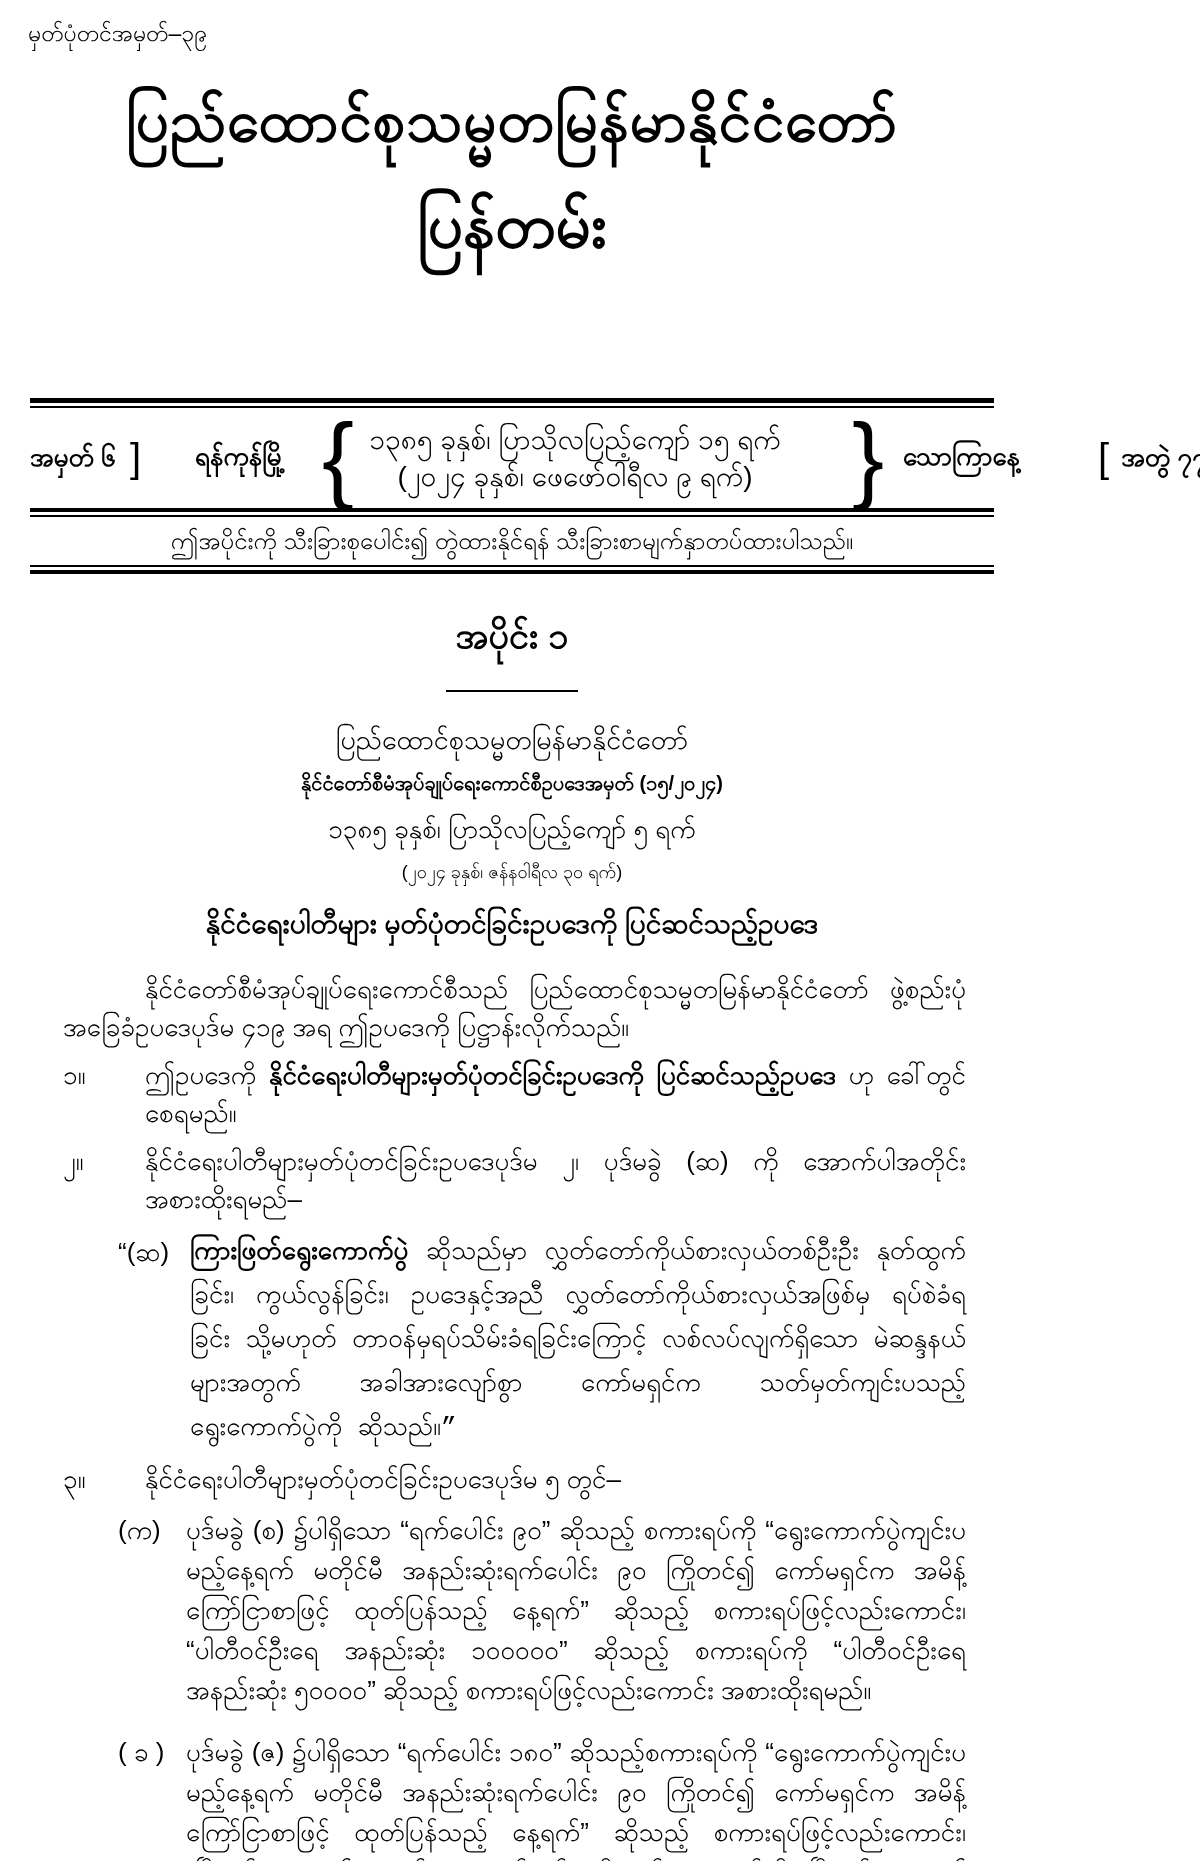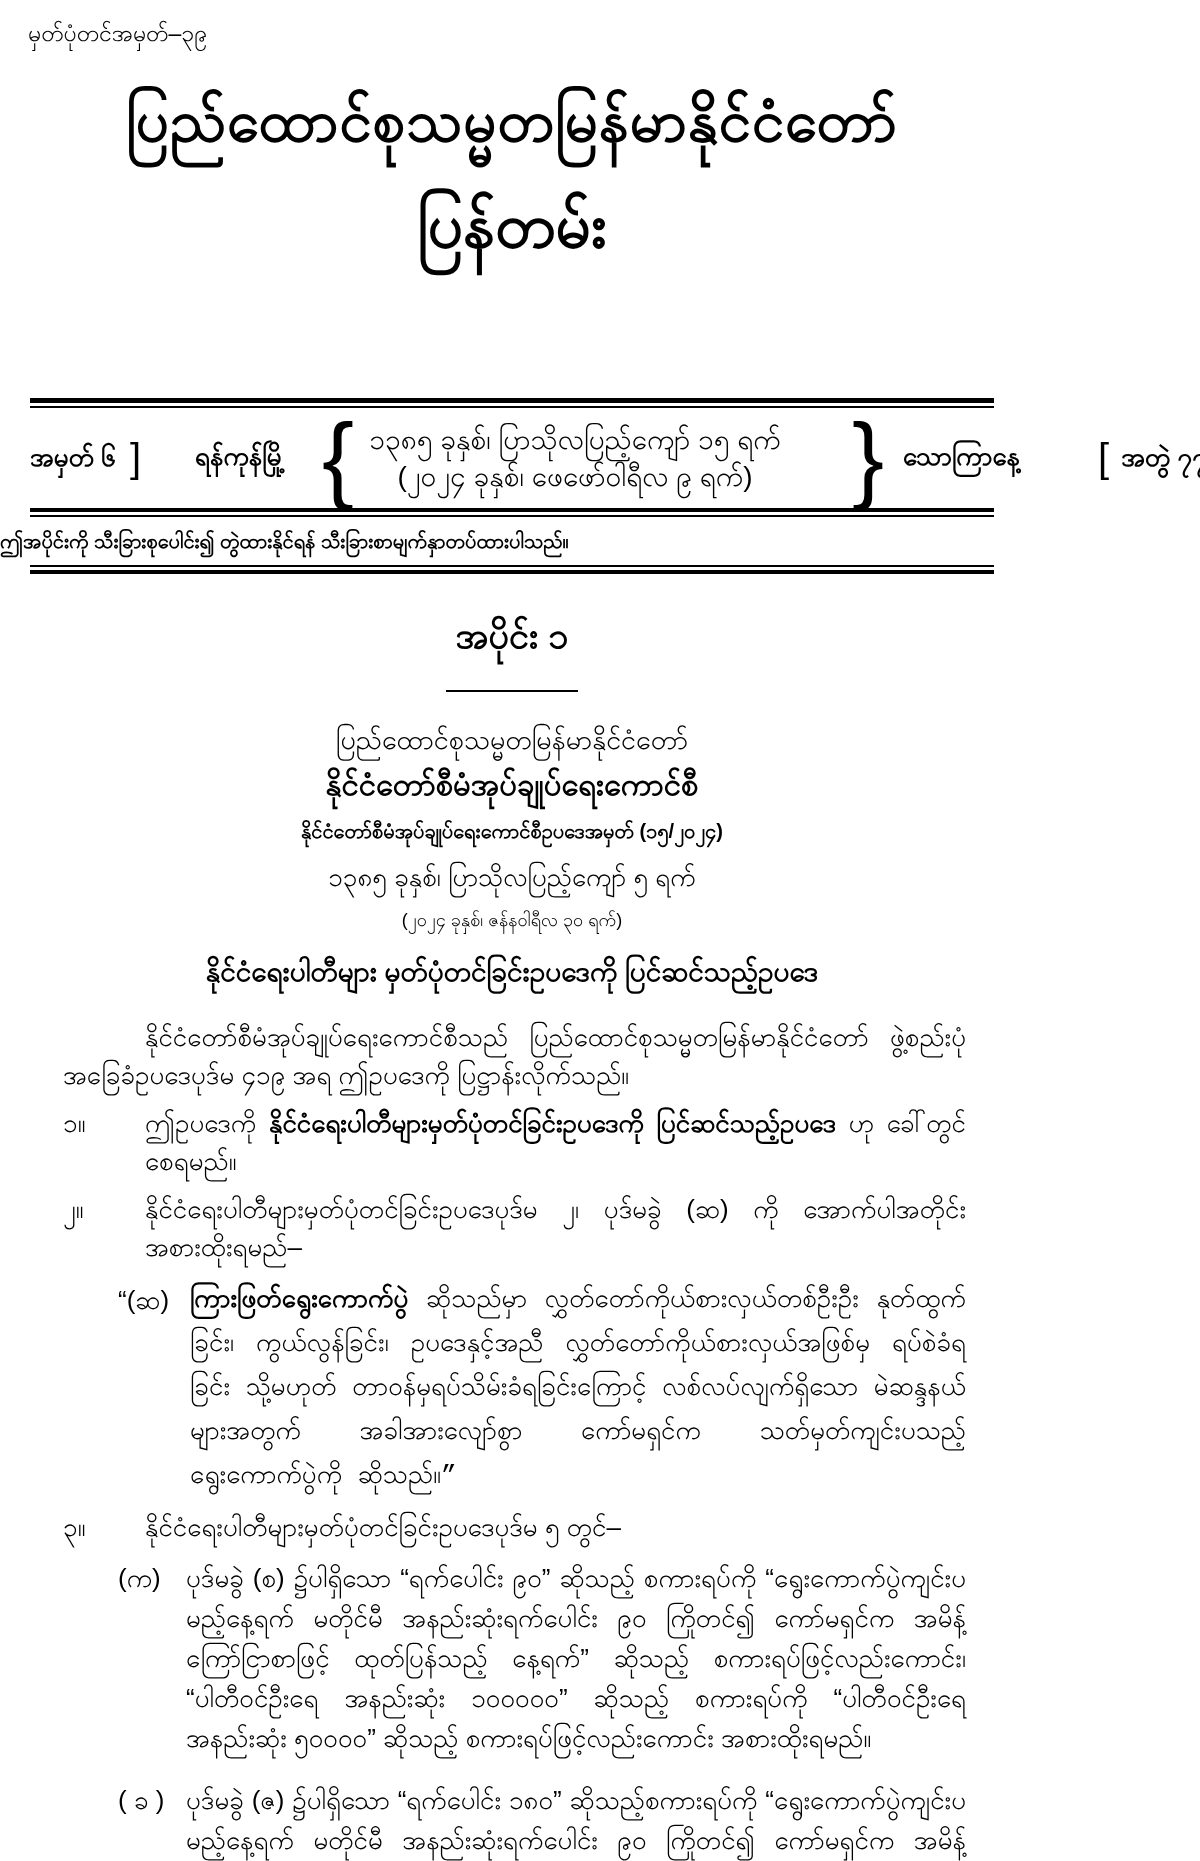--- a/index.html
+++ b/index.html
@@ -29,21 +29,21 @@
   .mh-brace  { font-size:96px; font-weight:300; line-height:96px; }
   .mh-brace-open  { left:322px; }
   .mh-brace-close { left:852px; }
   .mh-dates  { left:340px; width:470px; text-align:center; line-height:37px; font-size:28px; }
   .mh-day    { left:903px; font-weight:600; }
   .mh-vol    { left:1098px; font-weight:600; }
   .sq-bracket { font-size:40px; font-weight:300; vertical-align:-6px; }
   .sq-left  { margin-right:12px; }
   .sq-right { margin-left:14px; }
 
-  .notice { font-size:20px; line-height:48px; font-weight:700; }
+  .notice { text-align:center; font-size:24px; line-height:48px; font-weight:400; }
 
   .part-heading-wrap { text-align:center; margin-top:36px; }
   .part-heading { display:inline-block; font-size:36px; font-weight:700; line-height:52px;
                   padding:0 10px 28px 10px; border-bottom:2px solid #000; }
 
   .cline { text-align:center; }
   .c-state   { margin-top:30px; font-size:27px; line-height:36px; }
   .c-council { margin-top:6px;  font-size:31px; line-height:42px; font-weight:700; }
   .c-lawnum  { margin-top:6px;  font-size:20px; line-height:38px; font-weight:700; }
   .c-date1   { margin-top:8px;  font-size:26px; line-height:38px; }
@@ -101,21 +101,20 @@
 
   <div class="rule rule-b"></div>
   <div class="notice">ဤအပိုင်းကို သီးခြားစုပေါင်း၍ တွဲထားနိုင်ရန် သီးခြားစာမျက်နှာတပ်ထားပါသည်။</div>
   <div class="rule rule-c"></div>
 
   <div class="part-heading-wrap">
     <span class="part-heading">အပိုင်း ၁</span>
   </div>
 
   <div class="cline c-state">ပြည်ထောင်စုသမ္မတမြန်မာနိုင်ငံတော်</div>
-  <div class="cline c-council">နိုင်ငံတော်စီမံအုပ်ချုပ်ရေးကောင်စီ</div>
   <div class="cline c-lawnum">နိုင်ငံတော်စီမံအုပ်ချုပ်ရေးကောင်စီဥပဒေအမှတ် (၁၅/၂၀၂၄)</div>
   <div class="cline c-date1">၁၃၈၅ ခုနှစ်၊ ပြာသိုလပြည့်ကျော် ၅ ရက်</div>
   <div class="cline c-date2">(၂၀၂၄ ခုနှစ်၊ ဇန်နဝါရီလ ၃၀ ရက်)</div>
   <div class="cline c-lawtitle">နိုင်ငံရေးပါတီများ မှတ်ပုံတင်ခြင်းဥပဒေကို ပြင်ဆင်သည့်ဥပဒေ</div>
 
   <div class="doc-body">
 
     <div class="preamble">နိုင်ငံတော်စီမံအုပ်ချုပ်ရေးကောင်စီသည် ပြည်ထောင်စုသမ္မတမြန်မာနိုင်ငံတော် ဖွဲ့စည်းပုံအခြေခံဥပဒေပုဒ်မ ၄၁၉ အရ ဤဥပဒေကို ပြဋ္ဌာန်းလိုက်သည်။</div>
 
     <div class="art">

